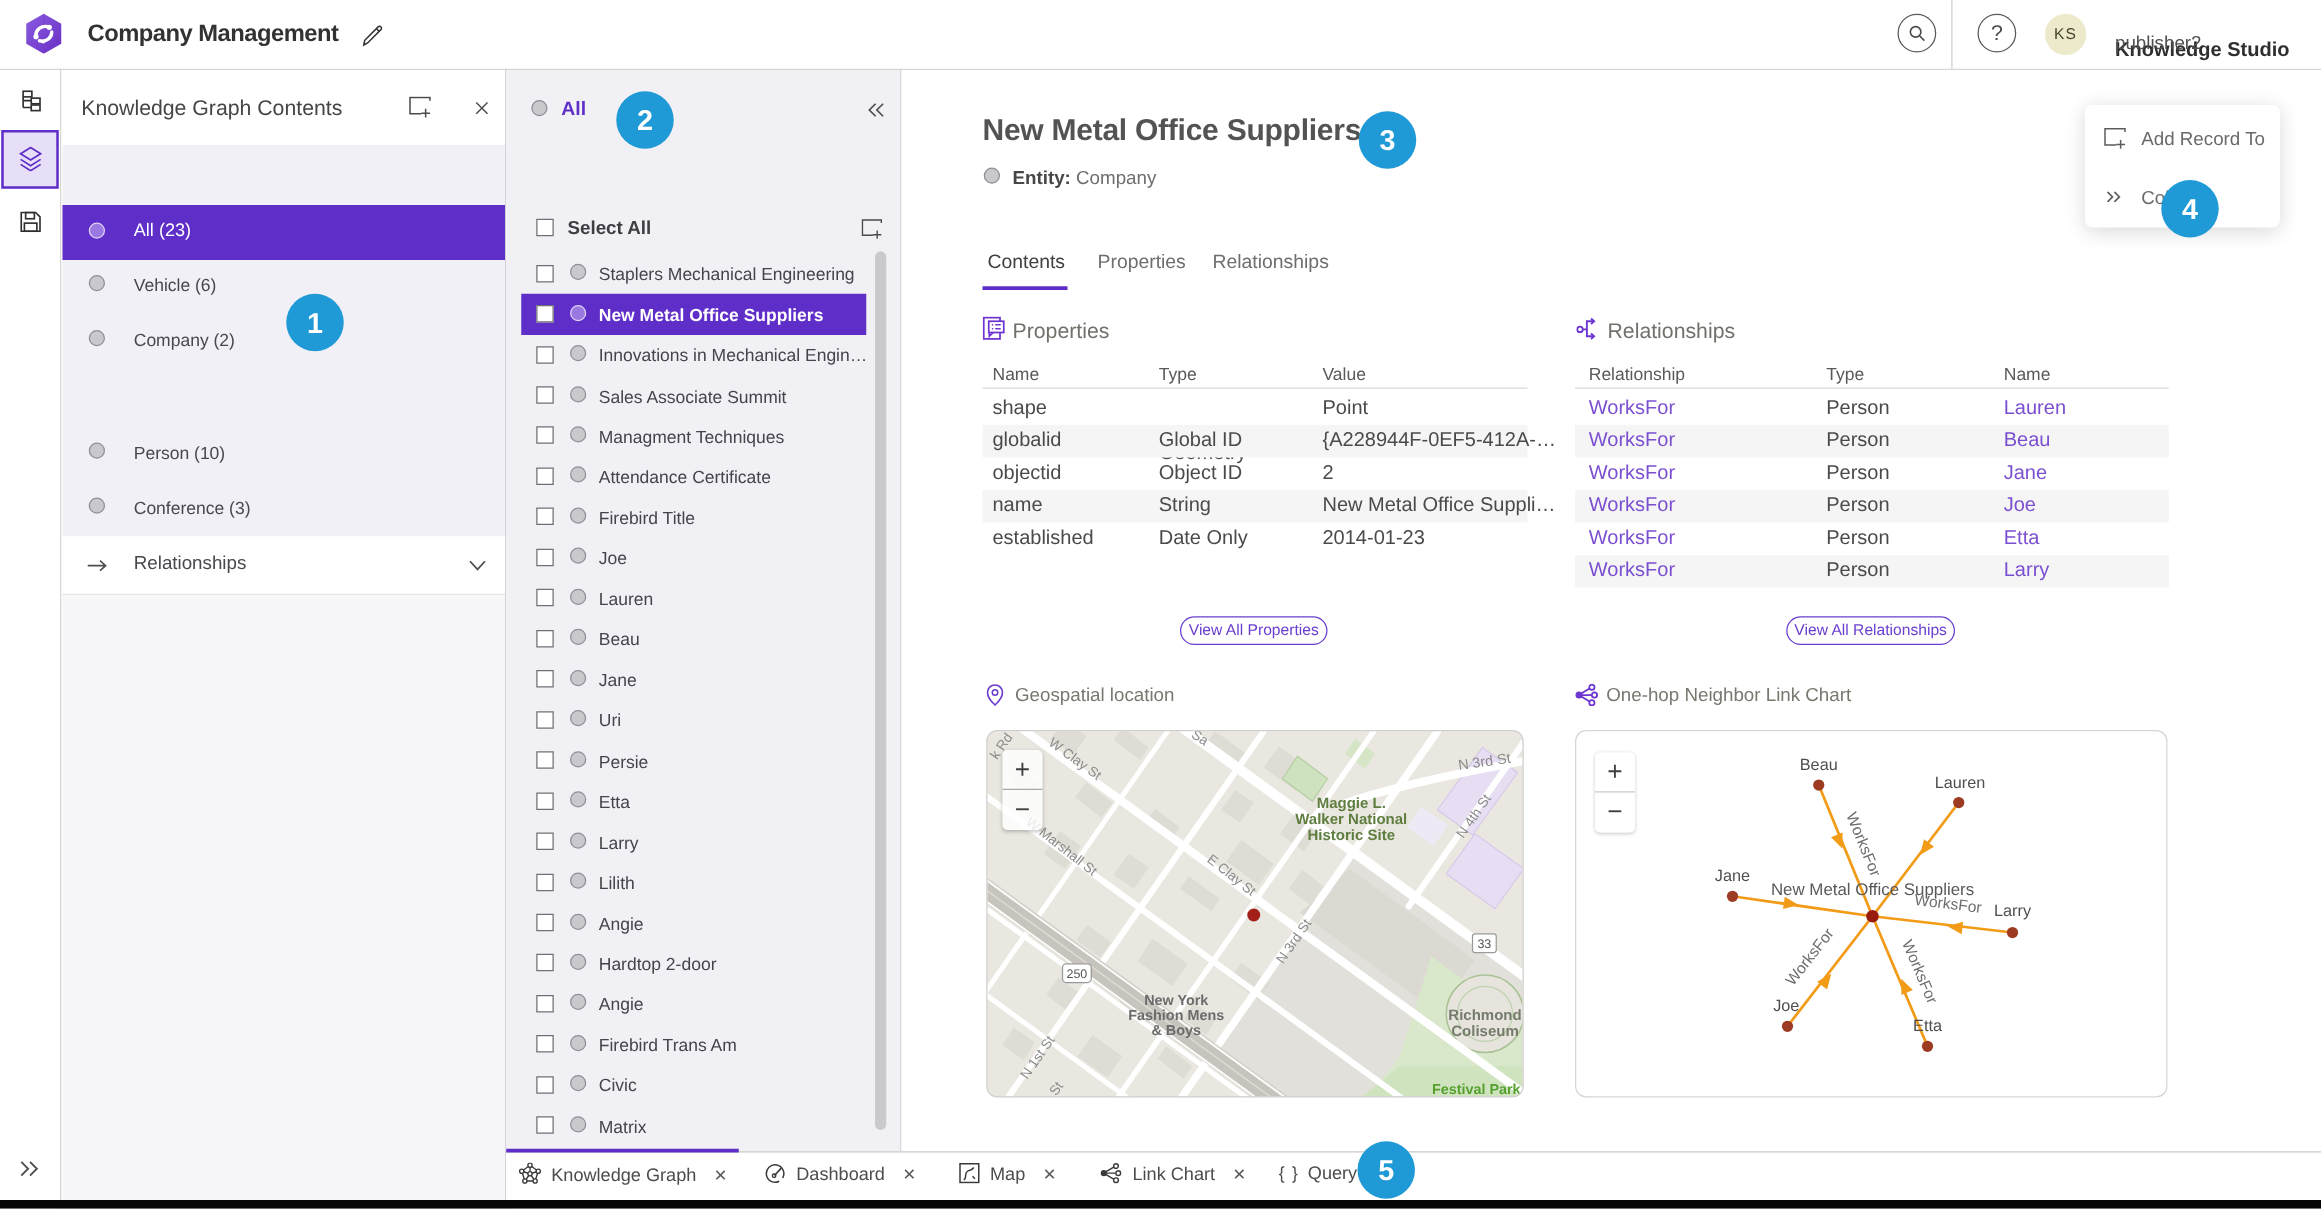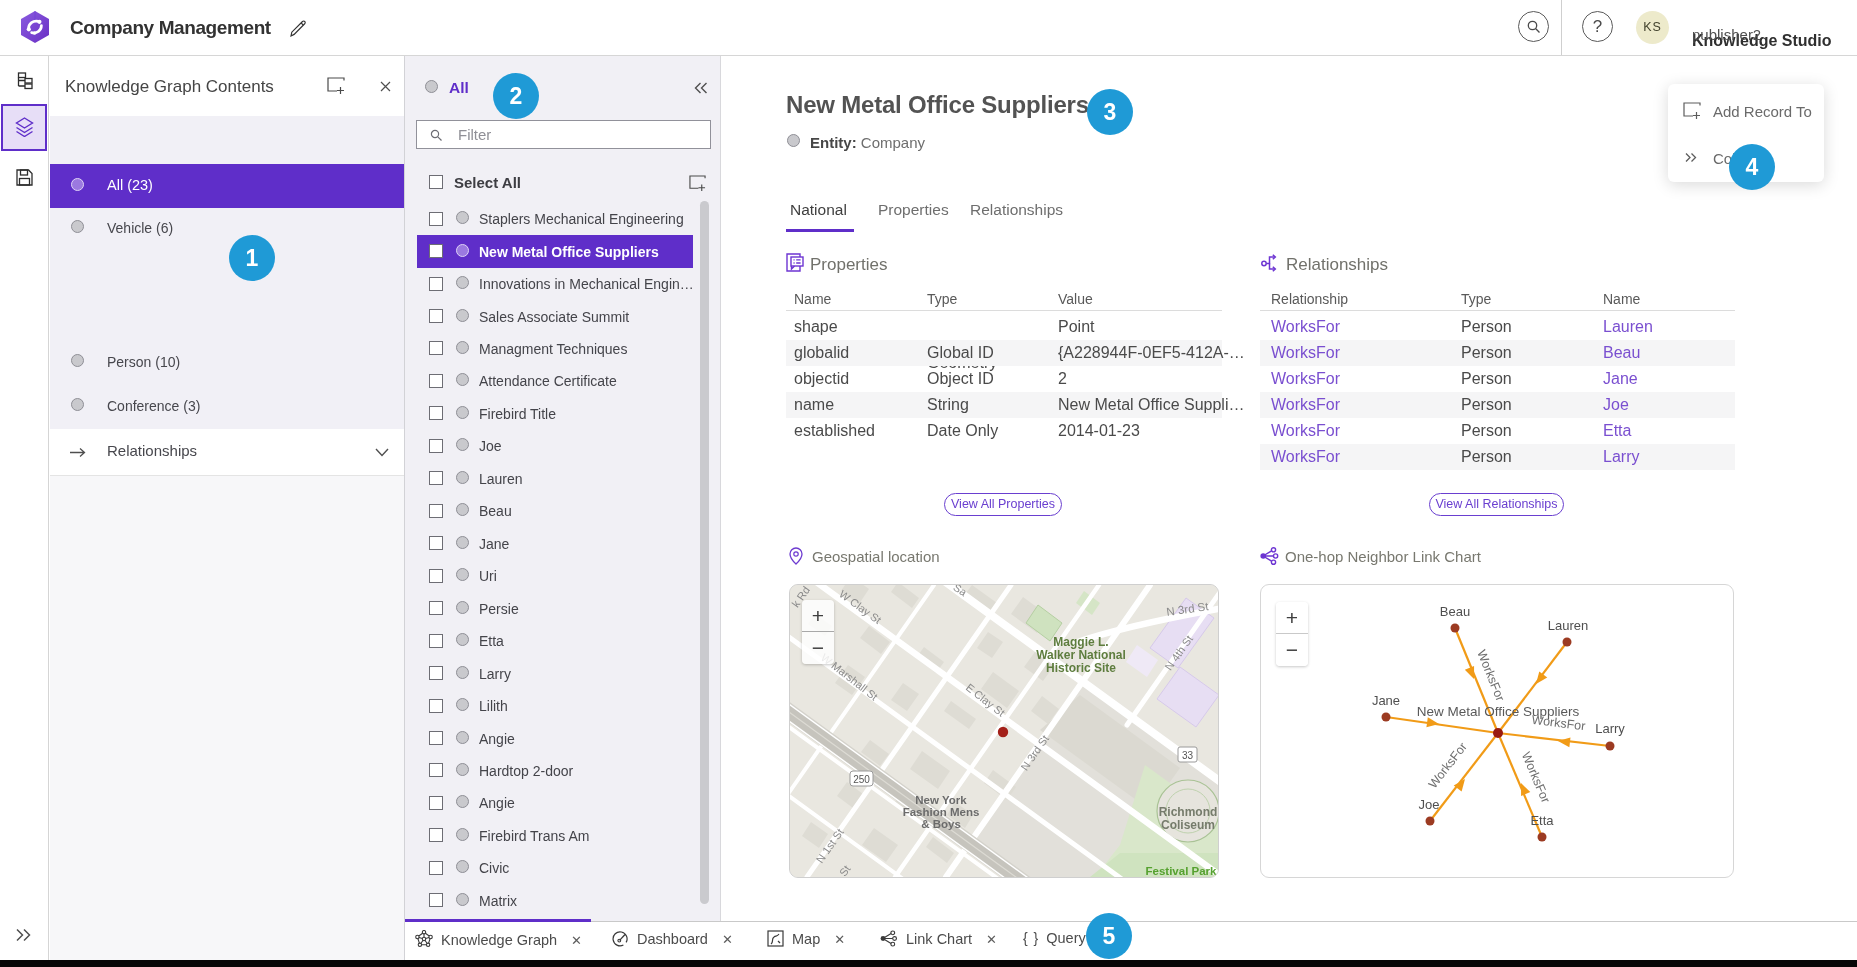--- a/index.html
+++ b/index.html
@@ -154,20 +154,24 @@
   <div class="p1-list"></div>
   <div class="p1-below"></div>
   <div class="row-all">
     <div class="radio-sel" style="left:21px;top:14px;"></div>
     <div class="p1txt" style="top:13px;color:#fff;font-weight:normal;font-size:14.5px;">All (23)</div>
   </div>
   <div class="p1row" style="top:150px;">
     <div class="radio" style="left:21px;top:14px;"></div>
       <div class="p1txt" style="top:14px;font-size:14px;">Vehicle (6)</div>
   </div>
+  <div class="p1row" style="top:194px;">
+    <div class="radio" style="left:21px;top:14px;"></div>
+      <div class="p1txt" style="top:14px;font-size:14px;">Company (2)</div>
+  </div>
   <div class="p1row" style="top:284px;">
     <div class="radio" style="left:21px;top:14px;"></div>
       <div class="p1txt" style="top:14px;font-size:14px;">Person (10)</div>
   </div>
   <div class="p1row" style="top:328px;">
     <div class="radio" style="left:21px;top:14px;"></div>
       <div class="p1txt" style="top:14px;font-size:14px;">Conference (3)</div>
   </div>
   <div class="row-rel">
     <svg class="abs" style="left:20px;top:18px;" width="16" height="11" viewBox="0 0 16 11">
@@ -179,27 +183,20 @@
       </svg>
   </div>
 </div>
 
 <div class="p2">
   <div class="radio" style="left:20px;top:24px;"></div>
   <div class="abs" style="left:44px;top:23px;font-size:15.5px;font-weight:bold;color:#5f2ec9;">All</div>
   <svg class="abs" style="left:289px;top:26px;" width="14" height="12" viewBox="0 0 14 12">
     <path d="M6.5,1 L1.5,6 L6.5,11 M12.5,1 L7.5,6 L12.5,11" fill="none" stroke="#4f4f4f" stroke-width="1.4"></path>
   </svg>
-  <div class="filterbox">
-    <svg style="position:absolute;left:13px;top:8px;" width="13" height="13" viewBox="0 0 13 13">
-      <circle cx="5" cy="5" r="3.6" fill="none" stroke="#6d6d74" stroke-width="1.2"></circle>
-      <path d="M7.8,7.8 L11.5,11.5" stroke="#6d6d74" stroke-width="1.2"></path>
-    </svg>
-    <div style="position:absolute;left:41px;top:5px;font-size:15px;color:#8f8f96;">Filter</div>
-  </div>
   <div class="cb" style="left:24px;top:119px;"></div>
   <div class="abs" style="left:49px;top:118px;font-size:15px;color:#3d3d42;font-weight:bold;">Select All</div>
   <svg class="abs" style="left:284px;top:119px;" width="17" height="17" viewBox="0 0 18 18">
     <g fill="none" stroke="#4a4a4a" stroke-width="1.2">
       <path d="M17,3.5 L17,1 L1,1 L1,14 L10,14"></path>
       <path d="M13.5,10 L13.5,17 M10,13.5 L17,13.5"></path>
     </g>
   </svg>
   <div id="p2items">
       <div class="p2row" style="top:146.1px;left:12px;width:276px;">
@@ -313,21 +310,21 @@
 <div class="p2txt" style="top:9px;left:62px;">Matrix</div>
 </div>
     </div>
   <div class="p2scroll"></div>
 </div>
 
 <div class="main">
   <div class="h1">New Metal Office Suppliers</div>
   <div class="radio" style="left:65px;top:78px;"></div>
   <div class="abs" style="left:88px;top:78px;font-size:15px;"><b style="color:#474747;">Entity:</b> <span style="color:#6e6e6e;">Company</span></div>
-  <div class="tab" style="left:68px;color:#3f3f3f;">National</div>
+  <div class="tab" style="left:68px;color:#3f3f3f;">Contents</div>
   <div class="tab" style="left:156px;">Properties</div>
   <div class="tab" style="left:248px;">Relationships</div>
   <div class="tabline"></div>
 
   <svg class="abs" style="left:64px;top:197px;" width="18" height="19" viewBox="0 0 18 19">
     <g fill="none" stroke="#6d35d2" stroke-width="1.4">
       <path d="M14,4 L14,1 L1,1 L1,18 L14,18 L14,13"></path>
       <rect x="5" y="4" width="12" height="9" fill="#fff"></rect>
       <path d="M5.5,13 L5.5,16 L8.5,13"></path>
     </g>

